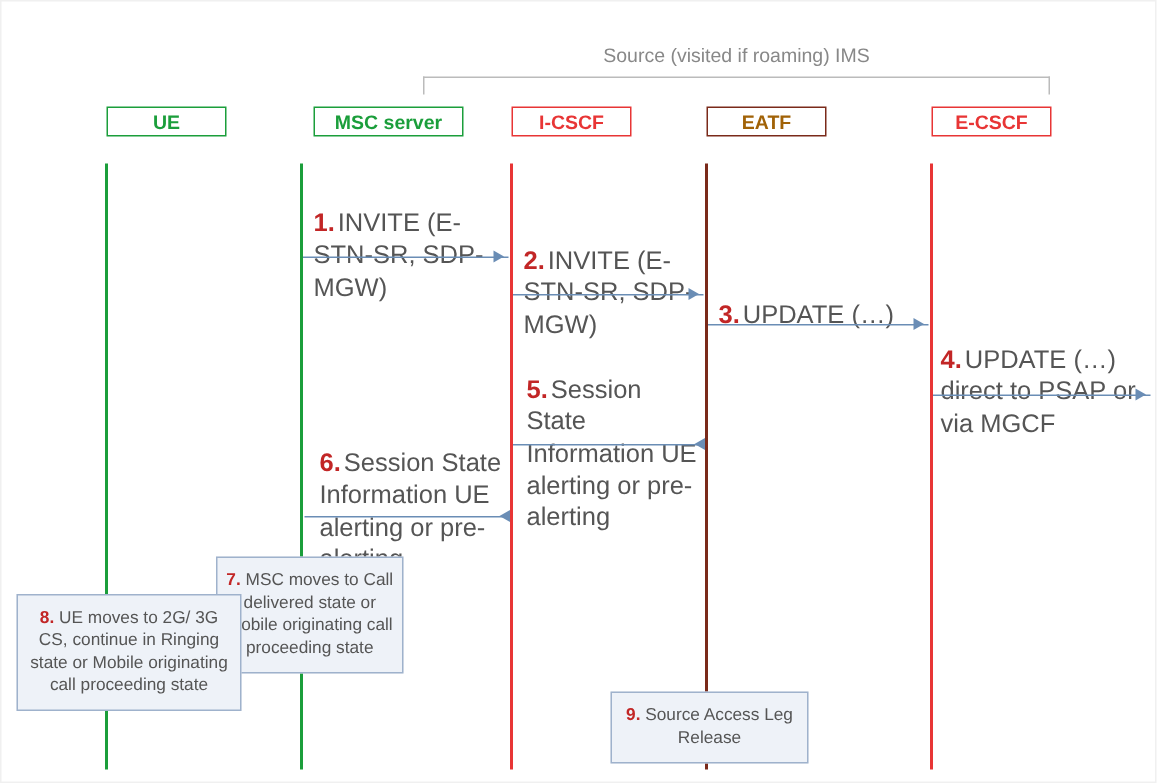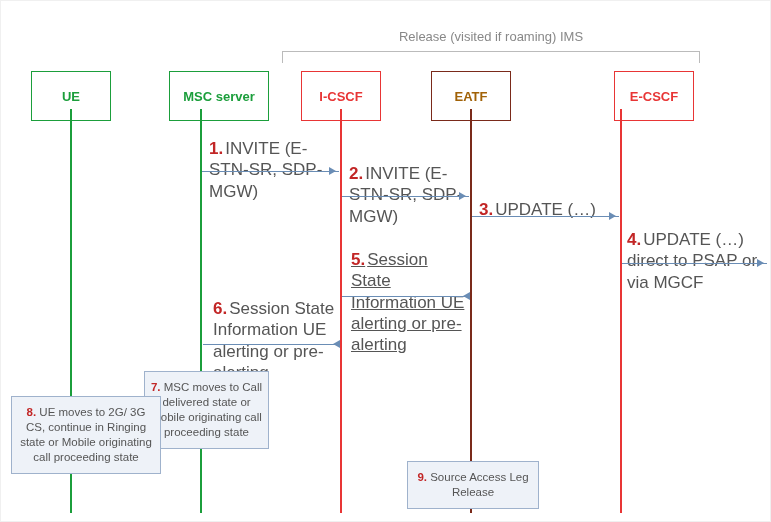--- a/index.html
+++ b/index.html
@@ -10,28 +10,29 @@
     color: #333;
     background: #fff;
     width: 771px;
     height: 522px;
     position: relative;
     border: 1px solid #f0f0f0;
   }
   .actor-box {
     position: absolute;
     top: 70px;
-    height: 50px;
+    height: 20px;
     background: #fff;
     display: flex;
     align-items: center;
     justify-content: center;
     text-align: center;
     font-weight: bold;
     font-size: 13px;
+    margin-left: 40px;
   }
   .actor-green { border: 1.5px solid #1b9e3b; color: #1b9e3b; }
   .actor-red   { border: 1.5px solid #e83535; color: #e83535; }
   .actor-dark  { border: 1.5px solid #7a2a1a; color: #a16207; }
   .lifeline {
     position: absolute;
     top: 108px;
     width: 2px;
     height: 404px;
   }
@@ -80,36 +81,36 @@
     font-size: 11.5px;
     color: #555;
     text-align: center;
     line-height: 1.3;
   }
   .note .num { color: #c22626; font-weight: bold; }
 </style>
 </head>
 <body>
 
-<div class="group-label" style="left:300px; top:28px; width:380px;">Release (visited if roaming) IMS</div>
+<div class="group-label" style="left:300px; top:28px; width:380px;">Source (visited if roaming) IMS</div>
 <div class="group-bracket" style="left:281px; top:50px; width:418px;"></div>
 
 <div class="actor-box actor-green" style="left:30px; width:80px;">
     <span>UE</span>
   </div>
 <div class="actor-box actor-green" style="left:168px; width:100px;">
     <span>MSC server</span>
   </div>
 <div class="actor-box actor-red" style="left:300px; width:80px;">
     <span>I-CSCF</span>
   </div>
 <div class="actor-box actor-dark" style="left:430px; width:80px;">
     <span>EATF</span>
   </div>
-<div class="actor-box actor-red" style="left:613px; width:80px;">
+<div class="actor-box actor-red" style="left:580px; width:80px;">
     <span>E-CSCF</span>
   </div>
 
 <div class="lifeline ll-green" style="left:69px;"></div>
 <div class="lifeline ll-green" style="left:199px;"></div>
 <div class="lifeline ll-red" style="left:339px;"></div>
 <div class="lifeline ll-dark" style="left:469px;"></div>
 <div class="lifeline ll-red" style="left:619px;"></div>
 
 <div class="msg" style="left:208px; top:137px; width:130px;">
@@ -125,21 +126,21 @@
 <div class="msg" style="left:478px; top:198px; width:140px;">
   <span class="num">3.</span><span>UPDATE (…)</span>
 </div>
 <div class="arrow right" style="left:471px; top:215px; width:147px;"></div>
 
 <div class="msg" style="left:626px; top:228px; width:140px;">
   <span class="num">4.</span><span>UPDATE  (…) direct to PSAP or via MGCF</span>
 </div>
 <div class="arrow right" style="left:621px; top:262px; width:145px;"></div>
 
-<div class="msg" style="left:350px; top:248px; width:120px;text-decoration:underline;">
+<div class="msg" style="left:350px; top:248px; width:120px;">
   <span class="num">5.</span><span>Session State Information UE alerting or pre-alerting</span>
 </div>
 <div class="arrow left" style="left:341px; top:295px; width:127px;"></div>
 
 <div class="msg" style="left:212px; top:297px; width:125px;">
   <span class="num">6.</span><span>Session State Information UE alerting or pre-alerting</span>
 </div>
 <div class="arrow left" style="left:202px; top:343px; width:136px;"></div>
 
 <div class="note" style="left:143px; top:370px; width:125px;">

